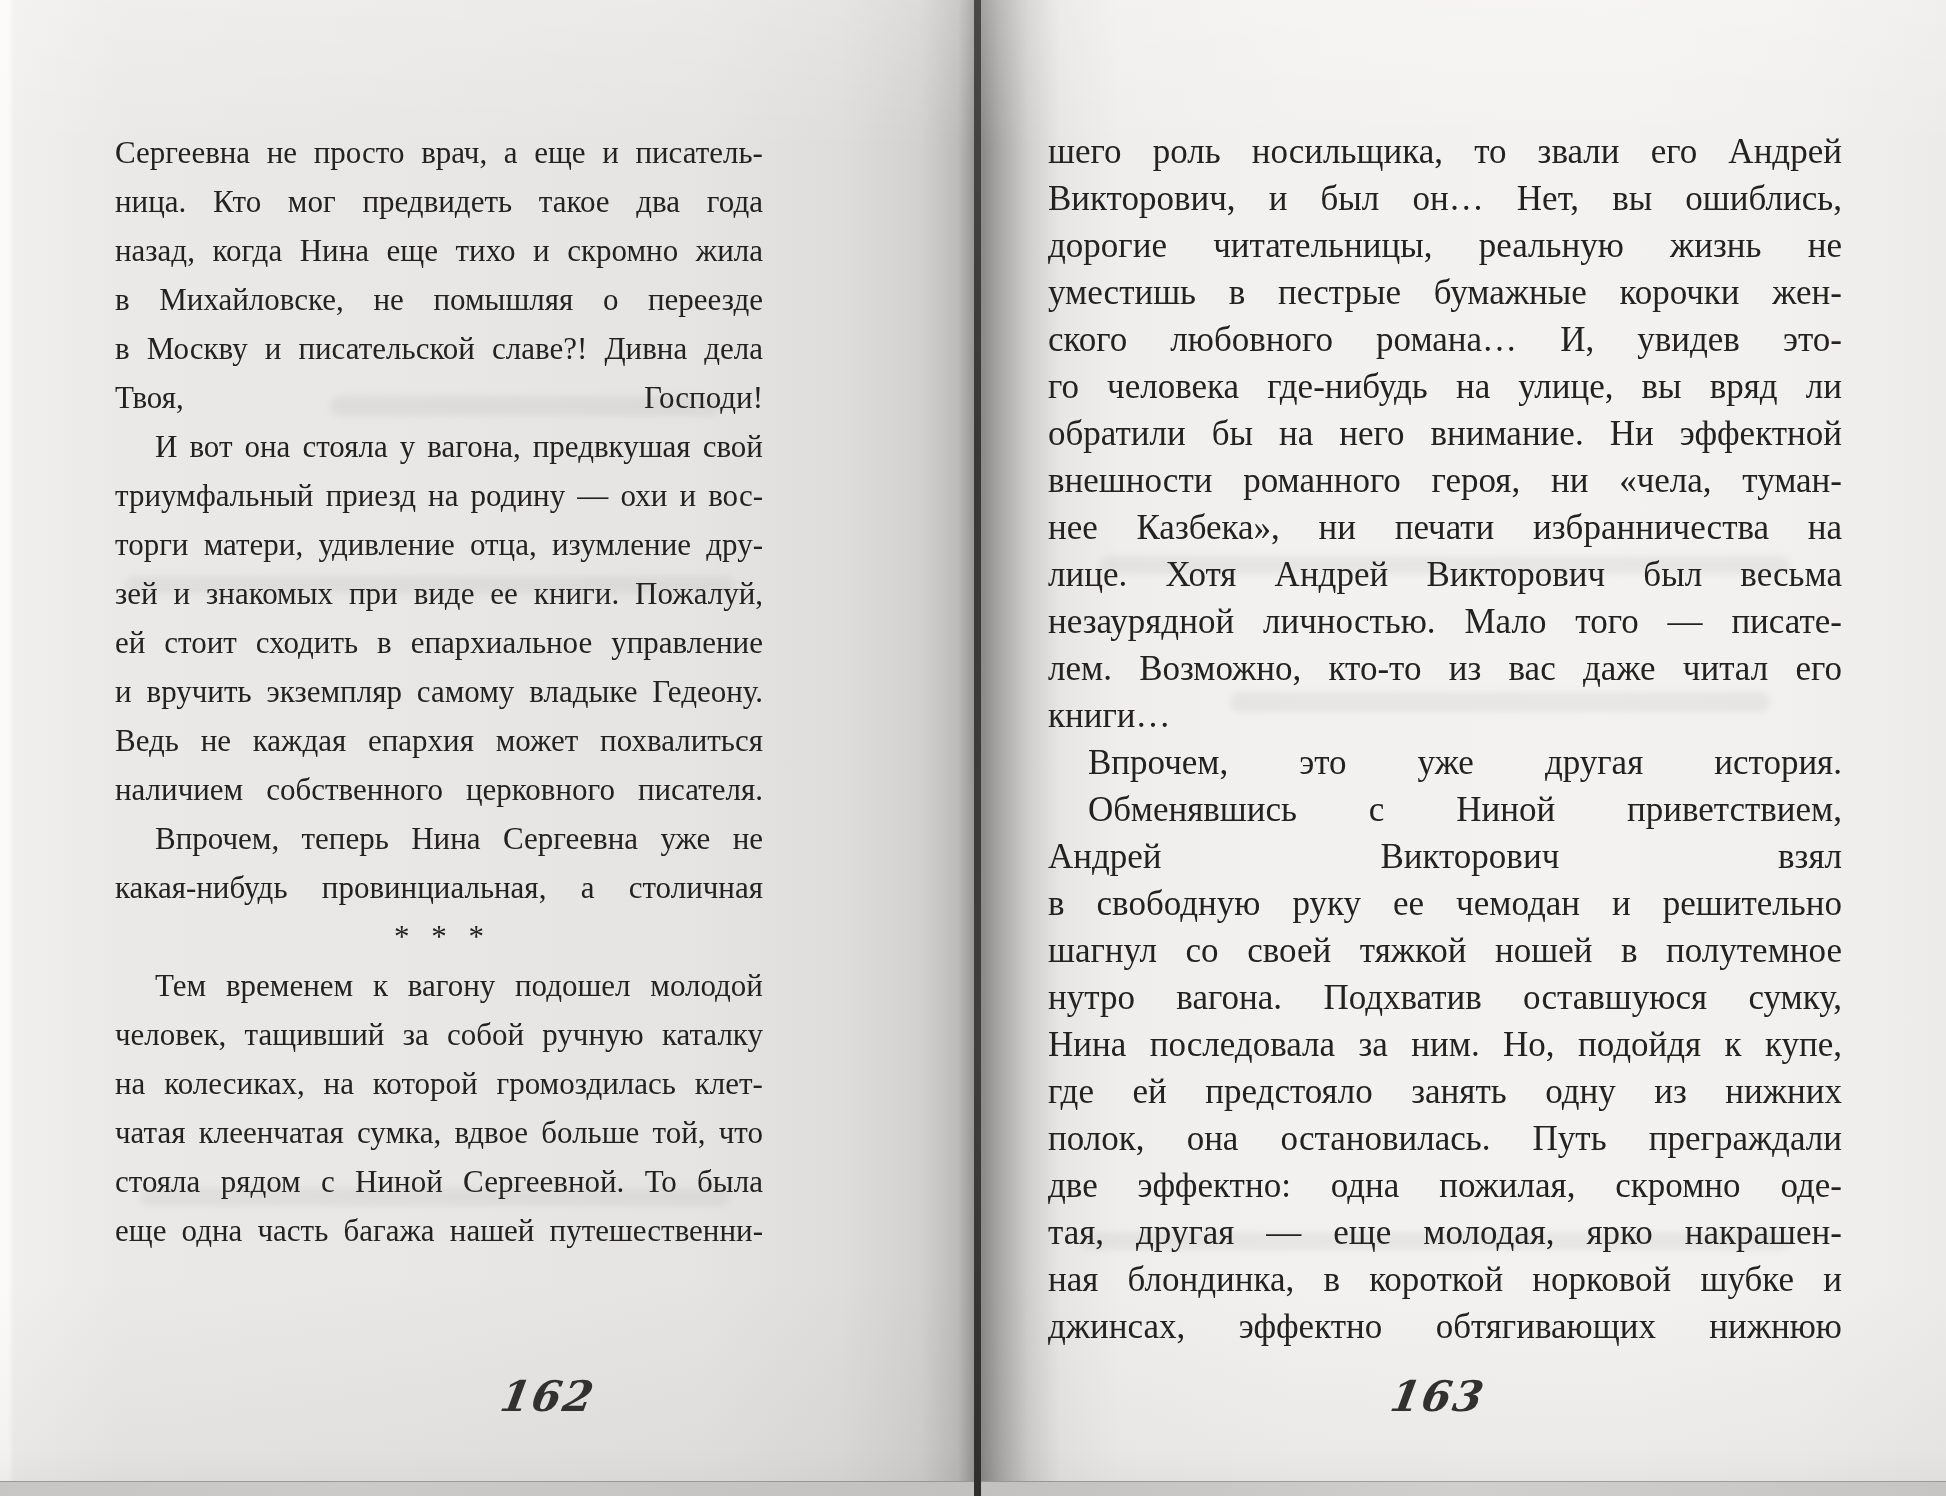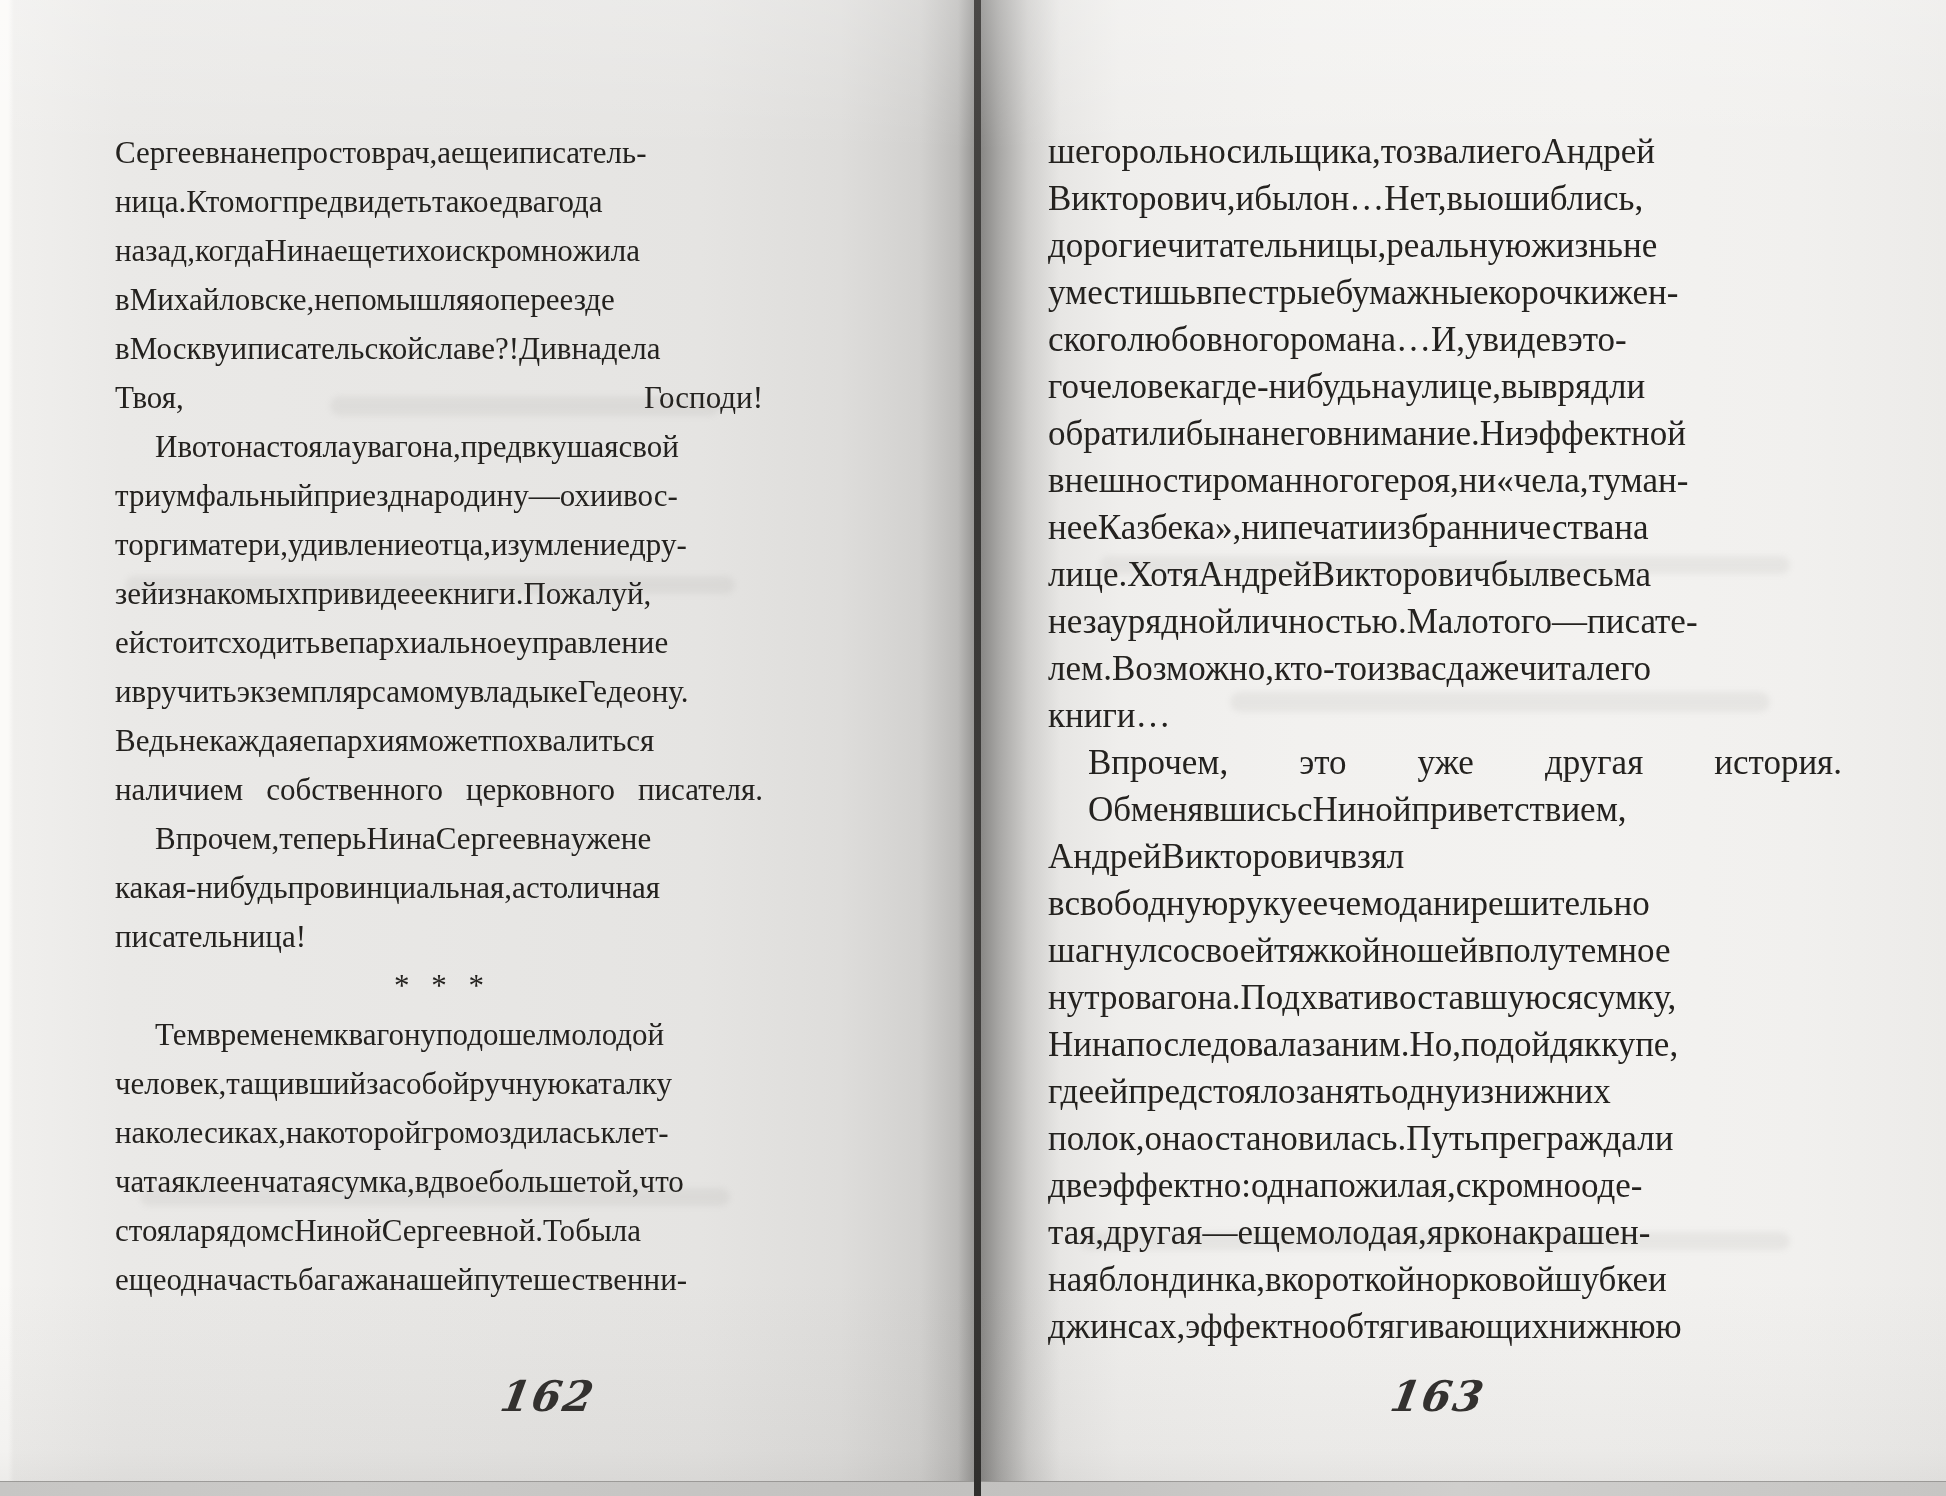--- a/index.html
+++ b/index.html
@@ -23,21 +23,21 @@
   .sm5{left:1100px;top:556px;width:690px;height:18px;}
   .sm6{left:1080px;top:1232px;width:710px;height:18px;}
   .bottom-strip{position:absolute;left:0;top:1481px;width:100%;height:15px;z-index:4;
     border-top:1px solid rgba(90,88,86,.4);
     background:linear-gradient(90deg,var(--scan_edge,#c7c6c4),#cbcac8 18%,#c2c1bf 50%,#d0cfcd 75%,#c6c5c3 100%);}
   .gutter-line{position:absolute;left:974px;top:0;width:7px;height:100%;z-index:5;filter:blur(.6px);
     background:linear-gradient(180deg,#4a4846,var(--gutter,#383735) 30%,#403e3c 70%,#2f2e2c);}
   .page-text{position:absolute;top:128px;z-index:10;color:var(--ink,#24221f);}
   .page-text.left{left:115px;width:648px;font-size:31px;}
   .page-text.right{left:1040px;width:802px;font-size:35px;}
-  .line{display:flex;overflow:hidden;}
+  .line{display:flex;justify-content:space-between;overflow:hidden;}
   .left .line{height:49px;line-height:49px;}
   .right .line{height:47px;line-height:47px;margin-left:8px;}
   .line.e,.line.ie{justify-content:space-between;gap:.26em;}
   .line.c{justify-content:center;gap:.7em;}
   .line.ij,.line.ie{padding-left:40px;}
   .pagenum{position:absolute;top:1372px;width:300px;z-index:10;text-align:center;
     font-family:"DejaVu Serif","Liberation Serif",serif;font-style:italic;font-weight:600;
     font-size:42px;letter-spacing:2px;color:#33312f;transform:skewX(-10deg);}
   .pagenum.left{left:398px;}
   .pagenum.right{left:1288px;}
@@ -184,23 +184,20 @@
         <span>Сергеевна</span>
         <span>уже</span>
         <span>не</span>
       </div>
       <div class="line j">
         <span>какая-нибудь</span>
         <span>провинциальная,</span>
         <span>а</span>
         <span>столичная</span>
       </div>
-      <div class="line e">
-        <span>писательница!</span>
-      </div>
       <div class="line c">
         <span>*</span>
         <span>*</span>
         <span>*</span>
       </div>
       <div class="line ij">
         <span>Тем</span>
         <span>временем</span>
         <span>к</span>
         <span>вагону</span>

